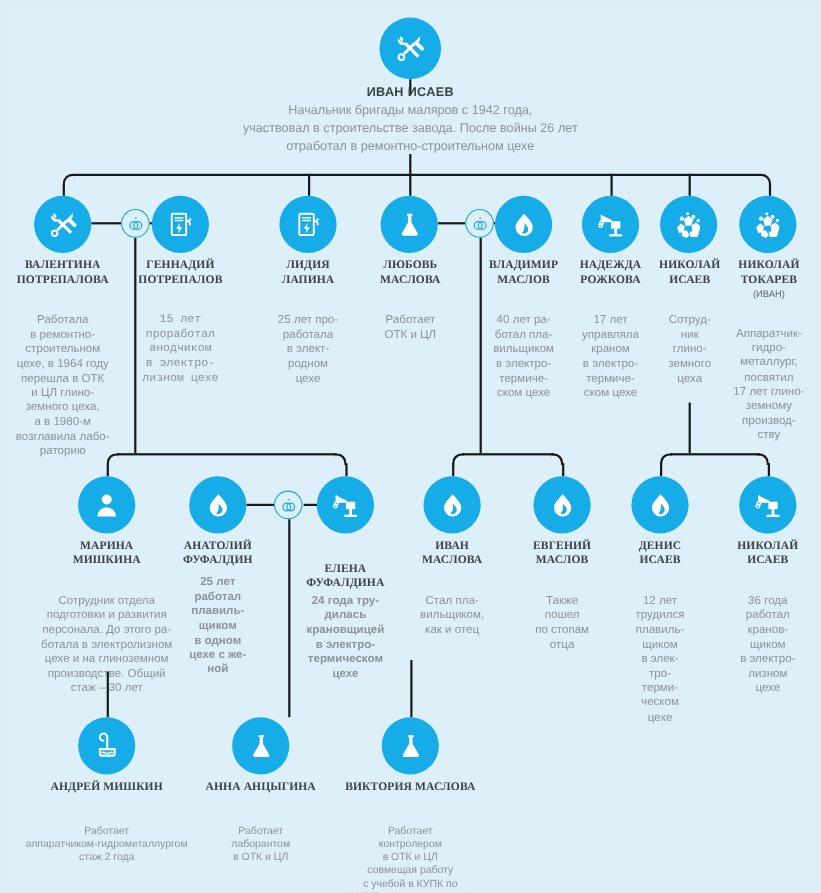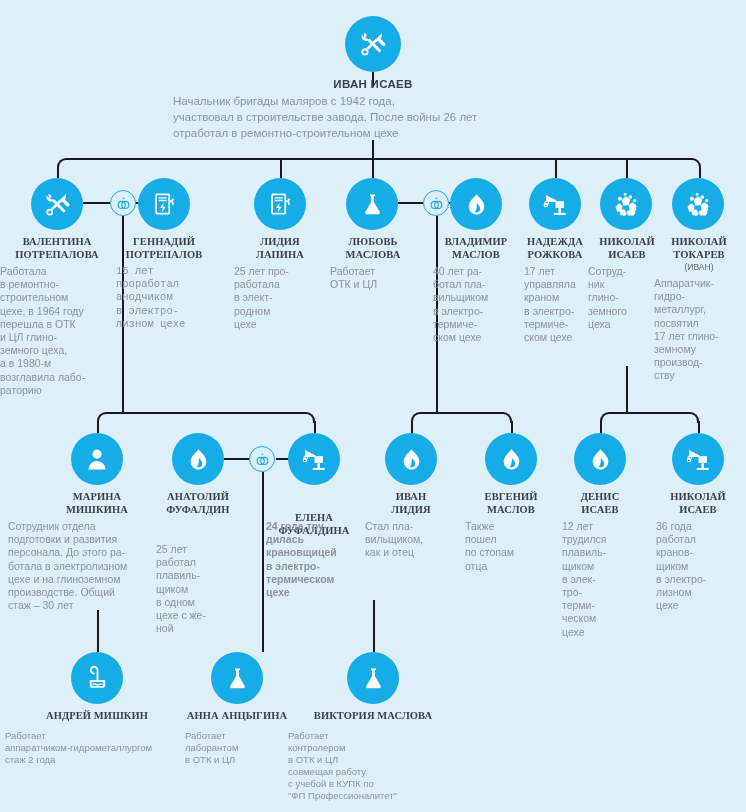--- a/index.html
+++ b/index.html
@@ -53,35 +53,38 @@
   }
   .sublabel {
     position: absolute;
     text-align: center;
     font-size: 8.5px;
     line-height: 11px;
     color: #5c6569;
   }
   .desc {
     position: absolute;
+    text-align: center;
     font-size: 10.5px;
     line-height: 13.2px;
     color: #8b949a;
     white-space: pre-line;
+    margin-top: 20px;
   }
   .root-label {
     position: absolute;
     text-align: center;
     font-weight: bold;
     font-size: 11.5px;
     color: #3b4348;
     letter-spacing: .3px;
   }
   .root-desc {
     position: absolute;
+    text-align: center;
     font-size: 11.5px;
     line-height: 16px;
     color: #8b949a;
     white-space: pre-line;
   }
   
   .ring {
     position: absolute;
     width: 26px; height: 26px;
     border-radius: 50%;
@@ -286,21 +289,21 @@
           <rect x="19.5" y="20" width="3" height="7"></rect>
           <rect x="14" y="26" width="14" height="2.4"></rect>
           <path d="M5.6 5 v7" stroke="#fff" stroke-width="1.5" fill="none"></path>
           <path d="M5.6 12 a2 2 0 1 0 .1 0" fill="none" stroke="#fff" stroke-width="1.4"></path>
           <path d="M4.6 14.6 a2 2 0 1 0 .1 0" fill="none" stroke="#fff" stroke-width="1.4"></path>
         </svg>
       </span>
     </div>
     <div class="label" style="left:512px; top:236px; width:86px;">НАДЕЖДА
 РОЖКОВА</div>
-    <div class="desc" style="left:524px; top:265px; width:86px;">17 лет
+    <div class="desc" style="left:512px; top:265px; width:86px;">17 лет
 управляла
 краном
 в электро-
 термиче-
 ском цехе</div>
   </div>
 
   <div class="node">
     <div class="circle" style="left:600px; top:178px; width:52px; height:52px;">
       <span>
@@ -378,21 +381,21 @@
   <div class="node">
     <div class="circle" style="left:172px; top:433px; width:52px; height:52px;">
       <span>
         <svg width="25" height="25" viewBox="0 0 32 32" fill="#fff">
           <path d="M16 3 C 10 10 6 13 6 19 a10 10 0 0 0 20 0 c0-6-4-9-10-16z M16.5 14 c3 3.4 4.3 5 4.3 7.4 a4.6 4.6 0 0 1-7.4 3.6 c2.6-1.4 3-4.3 3.1-11z"></path>
         </svg>
       </span>
     </div>
     <div class="label" style="left:154px; top:491px; width:88px;text-align:center;">АНАТОЛИЙ
 ФУФАЛДИН</div>
-    <div class="desc" style="left:156px; top:543px; width:84px;">25 лет
+    <div class="desc" style="left:156px; top:503px; width:84px;font-weight:bold;">25 лет
 работал
 плавиль-
 щиком
 в одном
 цехе с же-
 ной</div>
   </div>
 
   <div class="ring" style="left:249px; top:446px;">
     <svg width="17" height="17" viewBox="0 0 24 24" fill="none" stroke="#16ace8" stroke-width="1.6">
@@ -428,21 +431,21 @@
 
   <div class="node">
     <div class="circle" style="left:385px; top:433px; width:52px; height:52px;">
       <span>
         <svg width="25" height="25" viewBox="0 0 32 32" fill="#fff">
           <path d="M16 3 C 10 10 6 13 6 19 a10 10 0 0 0 20 0 c0-6-4-9-10-16z M16.5 14 c3 3.4 4.3 5 4.3 7.4 a4.6 4.6 0 0 1-7.4 3.6 c2.6-1.4 3-4.3 3.1-11z"></path>
         </svg>
       </span>
     </div>
     <div class="label" style="left:369px; top:491px; width:84px;">ИВАН
-ЛИДИЯ</div>
+МАСЛОВА</div>
     <div class="desc" style="left:365px; top:520px; width:92px;">Стал пла-
 вильщиком,
 как и отец</div>
   </div>
 
   <div class="node">
     <div class="circle" style="left:485px; top:433px; width:52px; height:52px;">
       <span>
         <svg width="25" height="25" viewBox="0 0 32 32" fill="#fff">
           <path d="M16 3 C 10 10 6 13 6 19 a10 10 0 0 0 20 0 c0-6-4-9-10-16z M16.5 14 c3 3.4 4.3 5 4.3 7.4 a4.6 4.6 0 0 1-7.4 3.6 c2.6-1.4 3-4.3 3.1-11z"></path>

